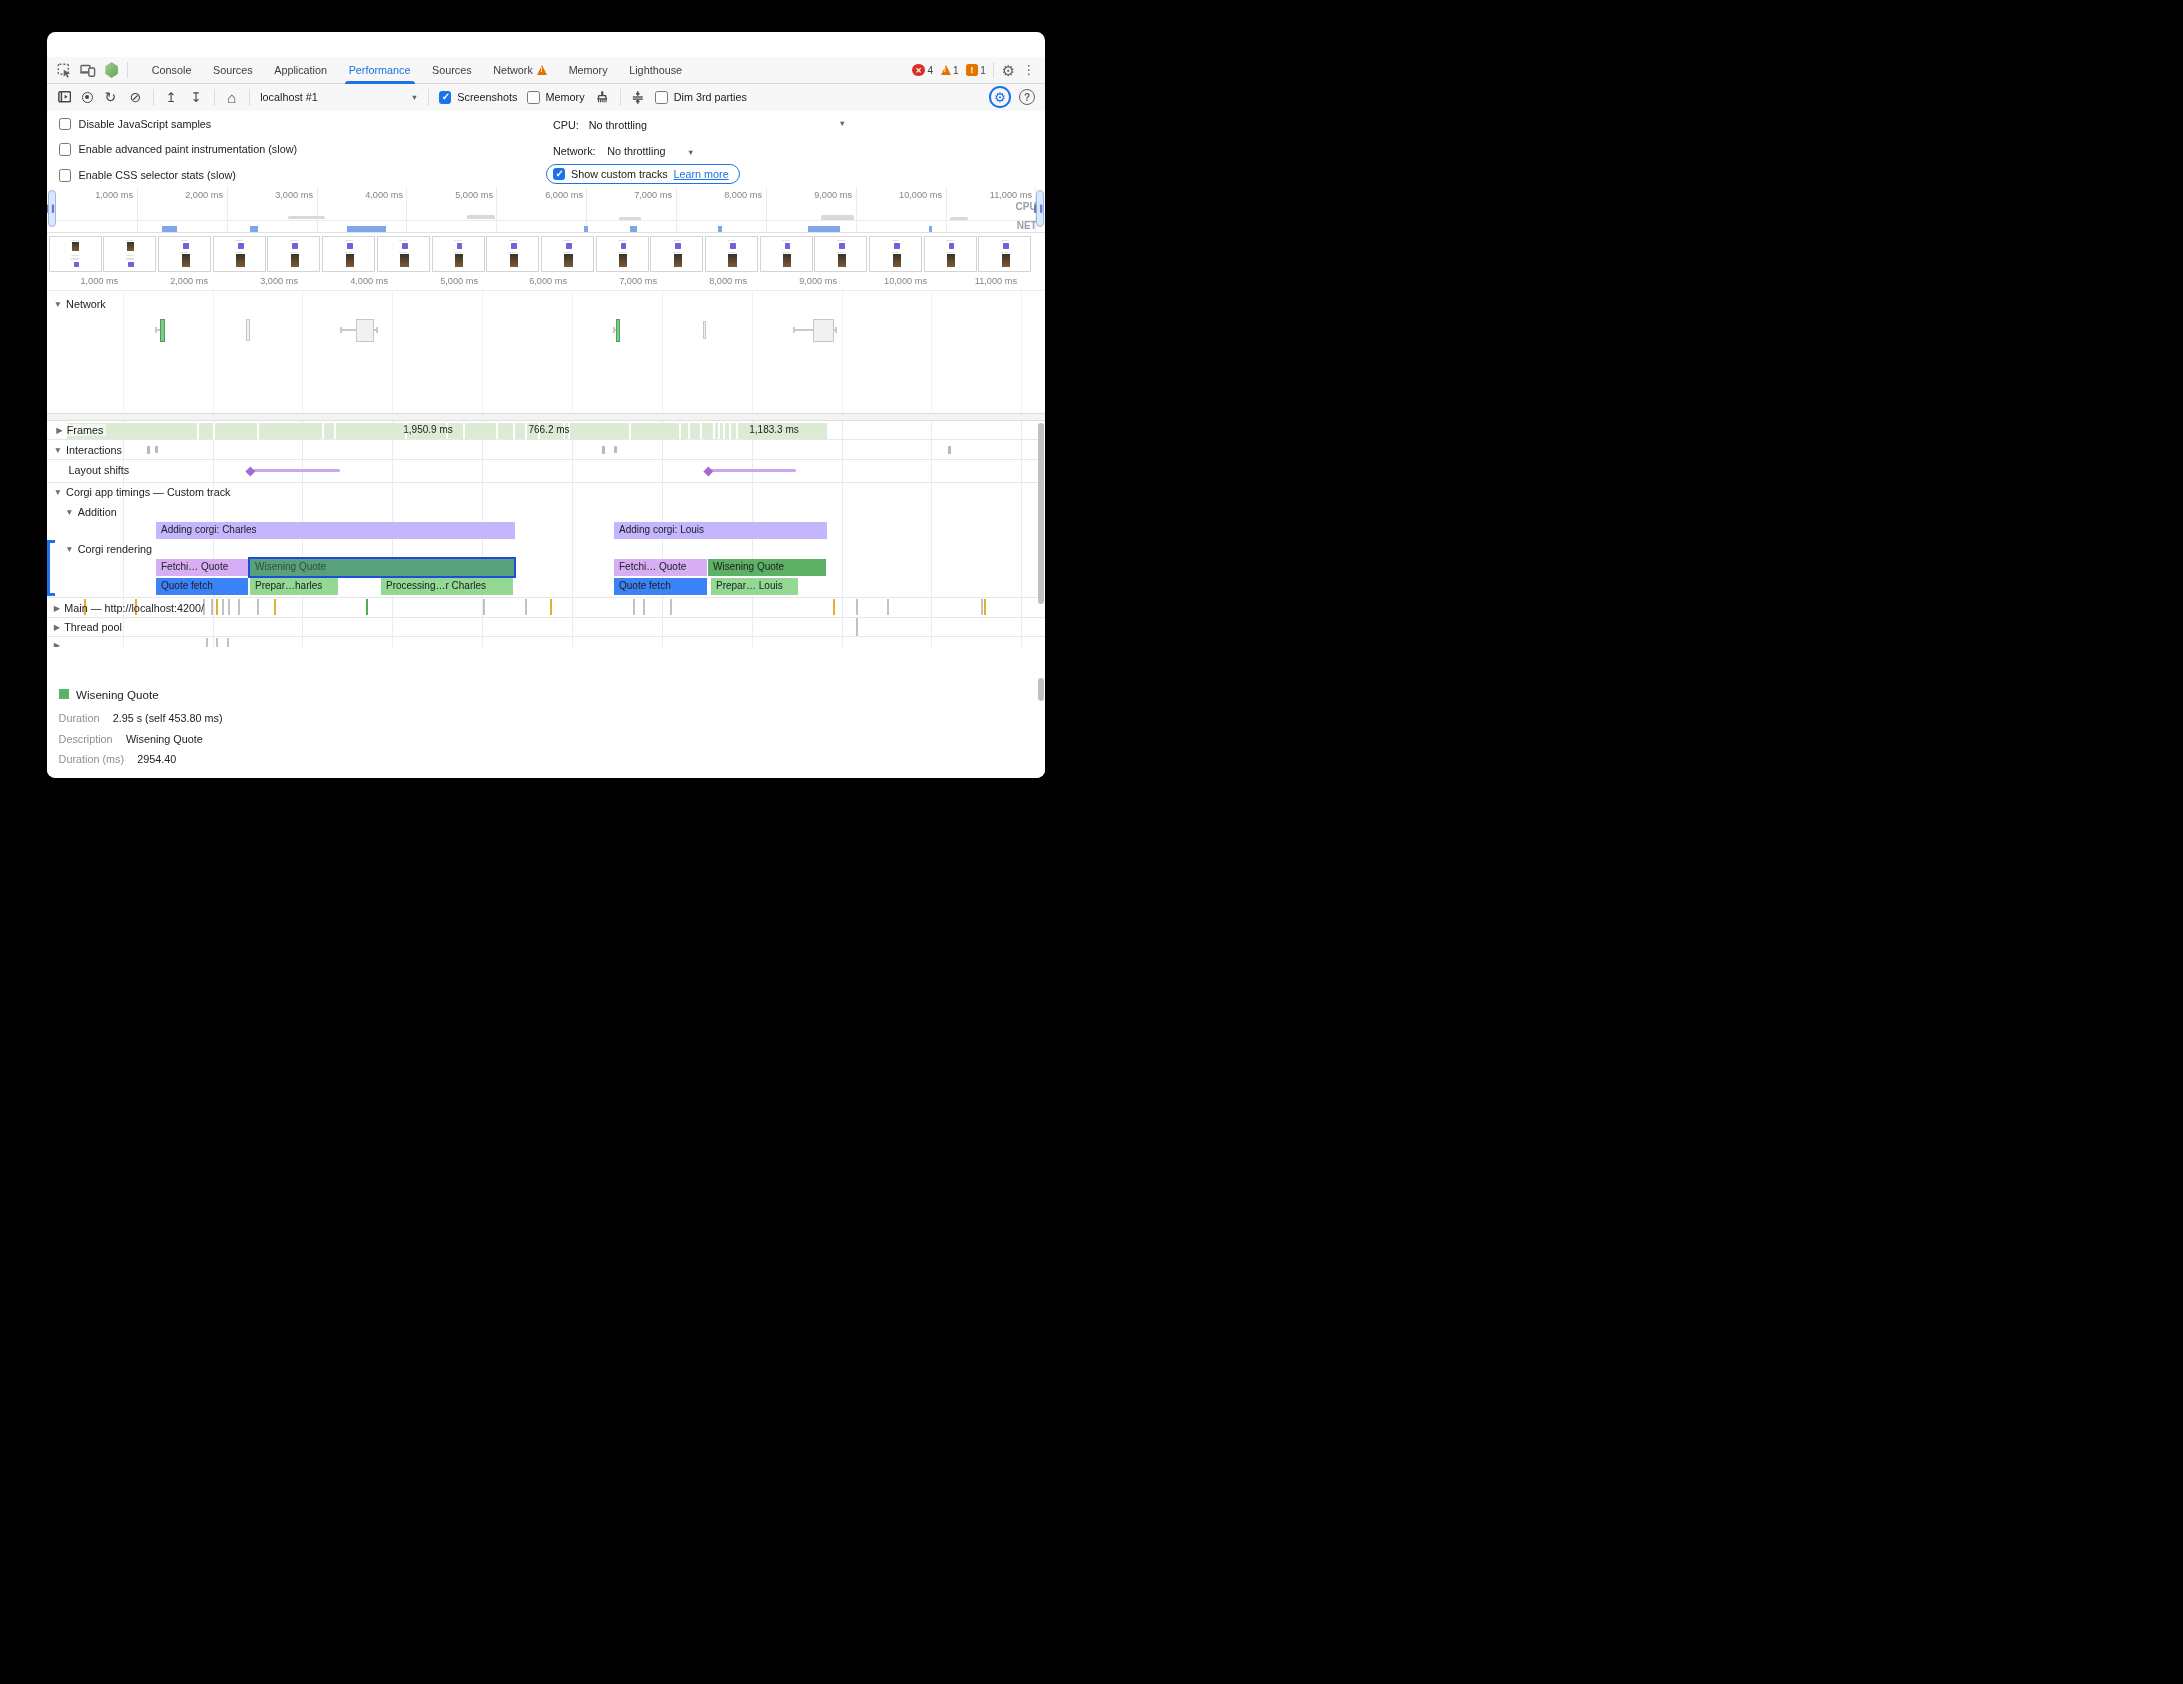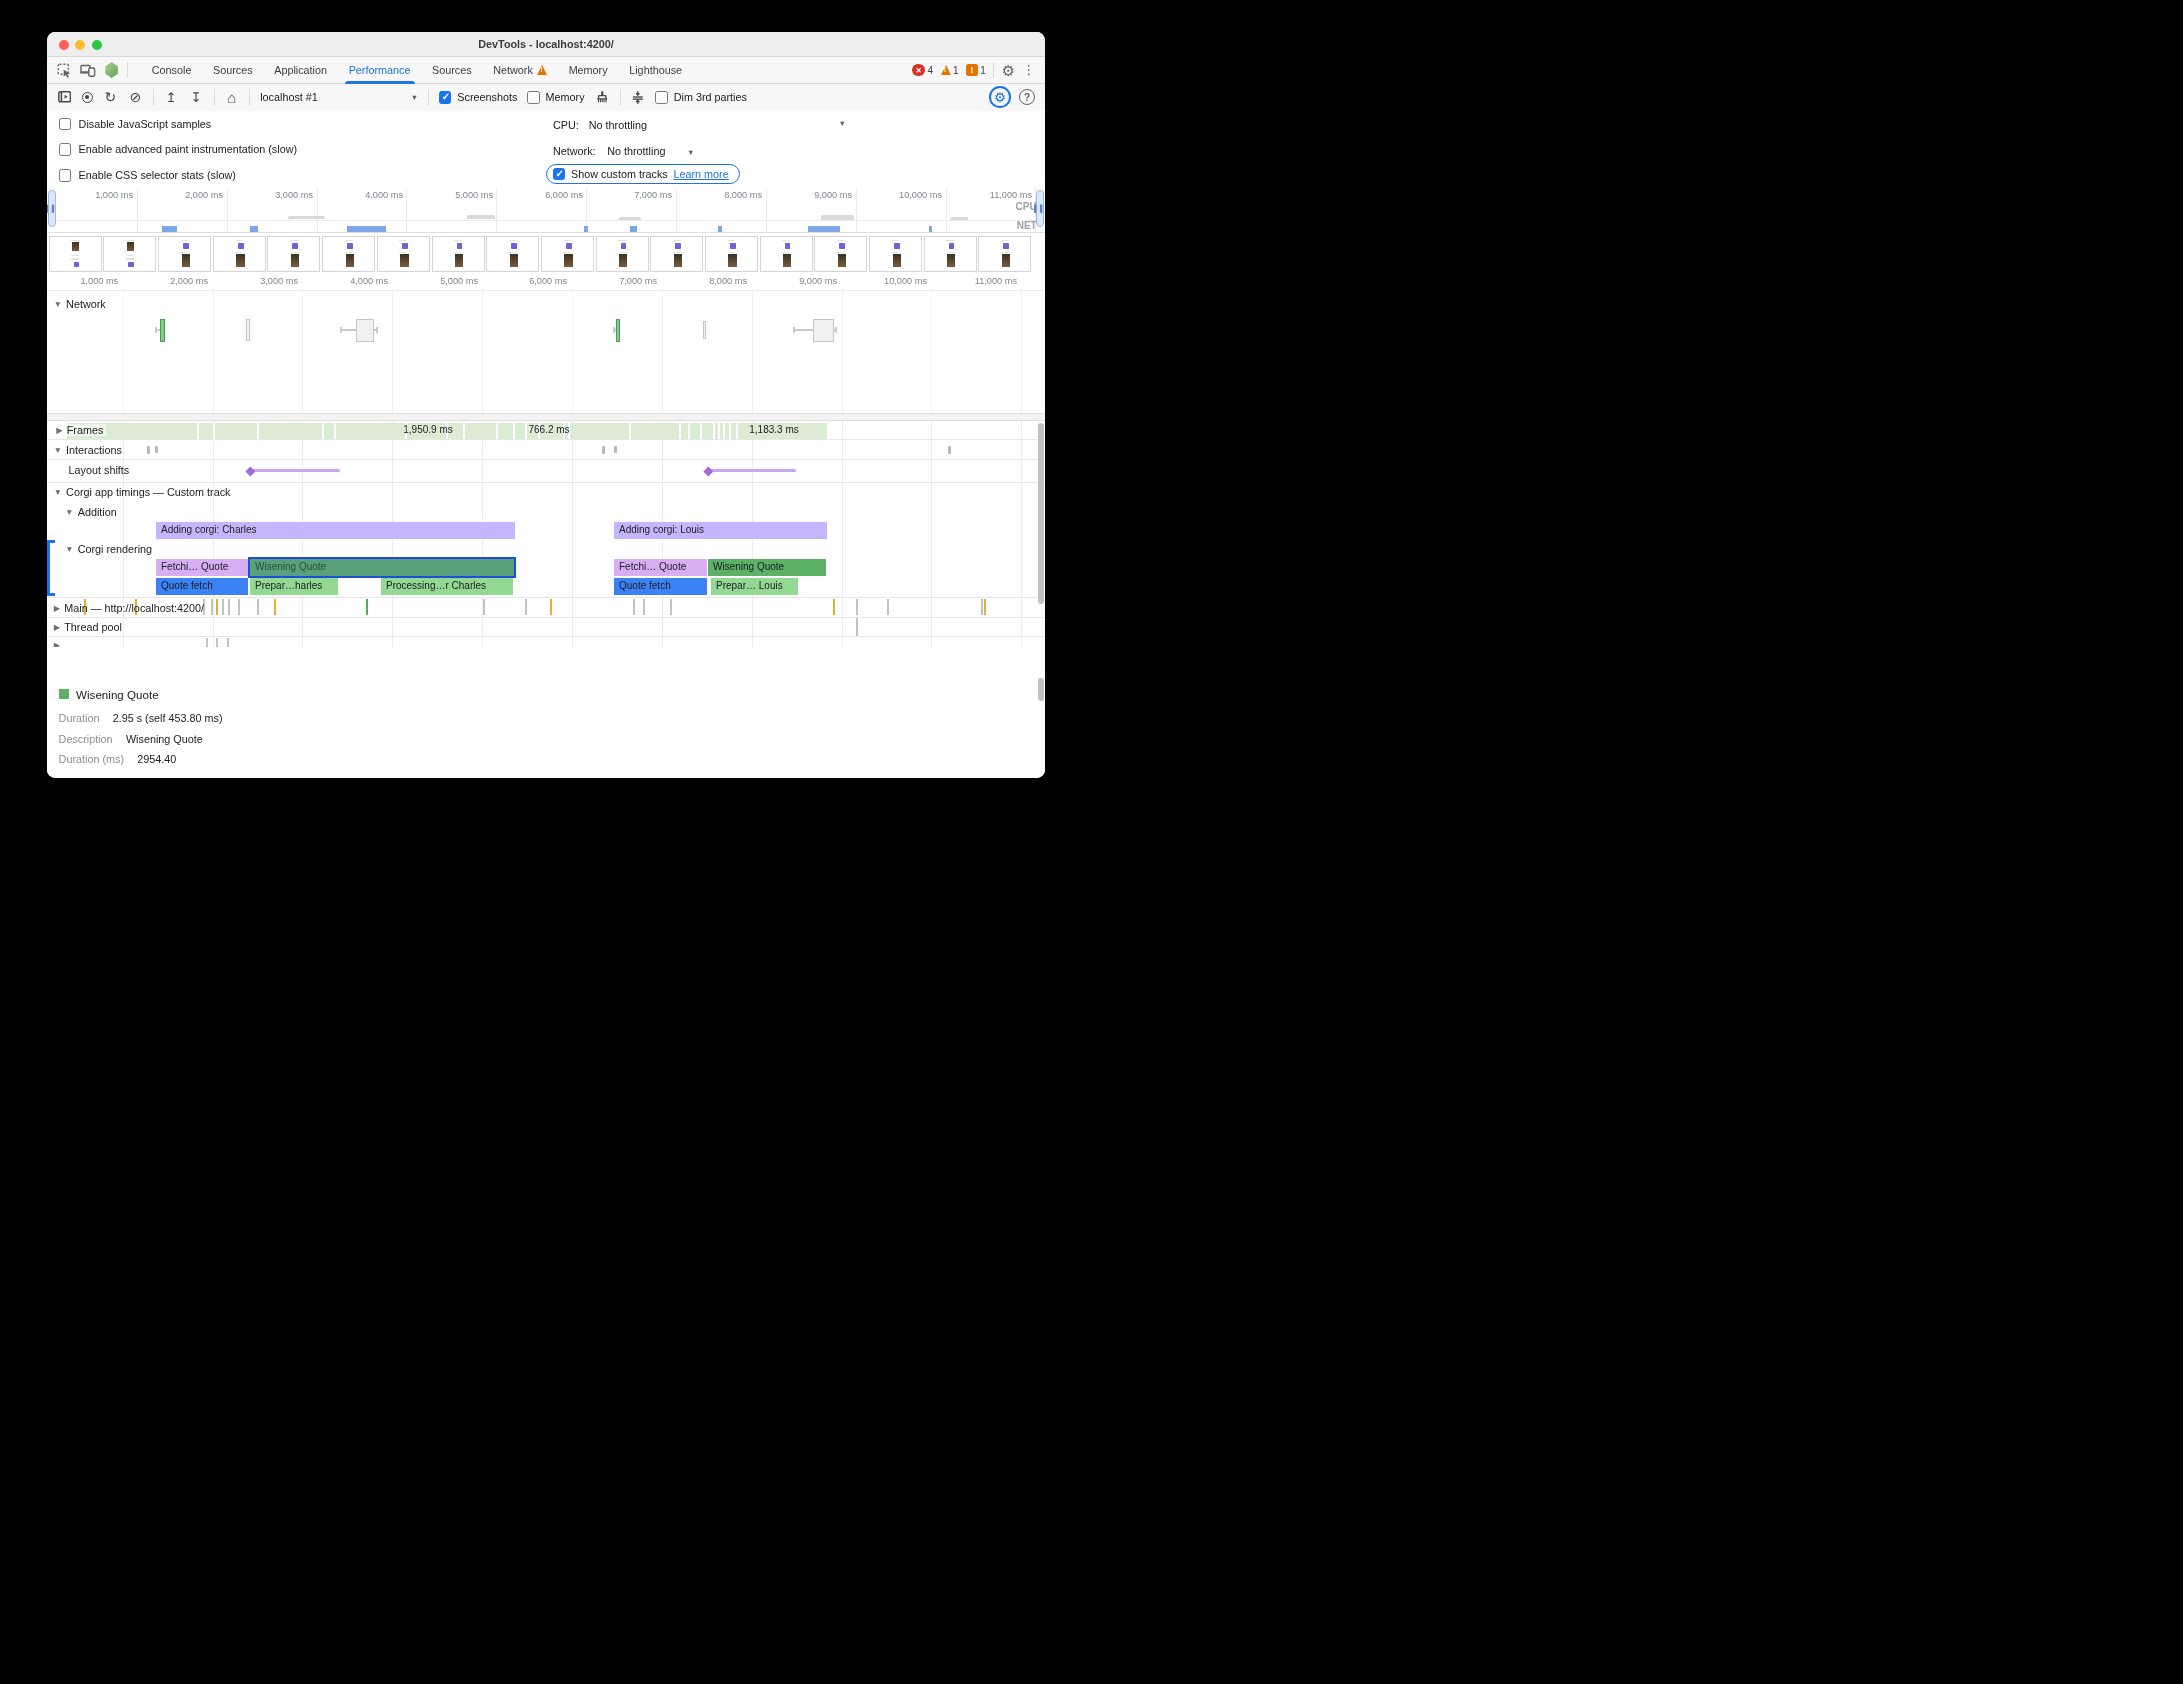--- a/index.html
+++ b/index.html
@@ -132,26 +132,20 @@
   .sum-row .sl { color:#8f8f8f; margin-right:13.3px;margin-top:20px; }
   .sum-row .sv { color:#202124; }
 
   svg { display:block; }
 </style>
 </head>
 <body>
 
 <div class="window">
 
-  <div class="sec titlebar">
-    <div class="tl red"></div>
-    <div class="tl yel"></div>
-    <div class="tl grn"></div>
-    <div class="wtitle">DevTools - localhost:4200/</div>
-  </div>
 
   <div class="sec tabbar">
     <div class="tb-icons">
       <span>
         <svg width="15" height="15" viewBox="0 0 18 18">
             <rect x="1.5" y="1.5" width="12" height="12" rx="1.5" fill="none" stroke="#5f6368" stroke-width="1.6" stroke-dasharray="2.4 2.2"></rect>
             <path d="M8 8 L16 12.5 L12.4 13.3 L14.2 16.8 L12.2 17.6 L10.6 14 L8 16.6 Z" fill="#5f6368"></path>
           </svg>
       </span>
       <span>

